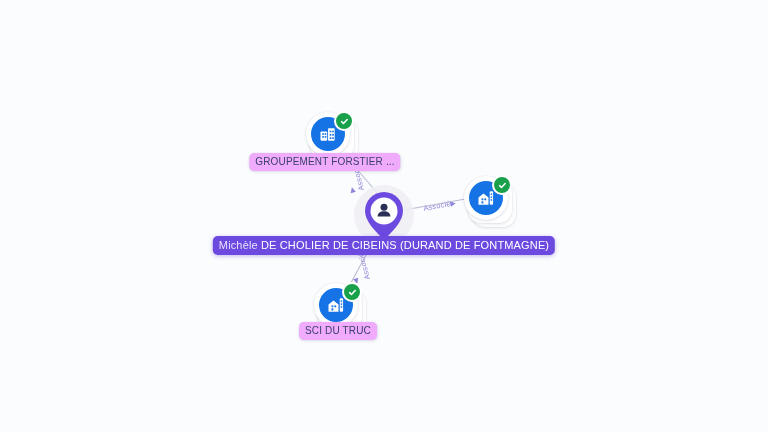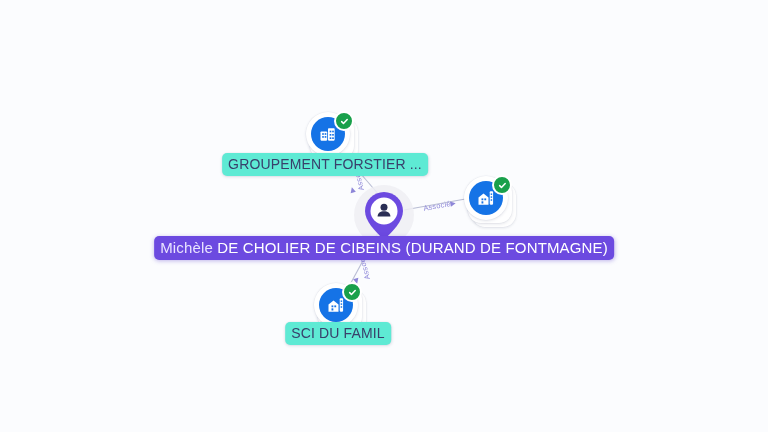--- a/index.html
+++ b/index.html
@@ -100,34 +100,34 @@
     top: -22px;
     width: 42px;
     height: 50px;
   }
   .pin svg { display: block; }
 
   
   .node-label {
     position: absolute;
     white-space: nowrap;
-    font-size: 14px;
+    font-size: 10px;
     letter-spacing: .15px;
     color: #39406b;
-    background: #5eead4;
+    background: #f0abfc;
     border-radius: 5px;
     padding: 3px 6px 3.5px 6px;
     box-shadow: 0 1px 3px rgba(40,50,90,0.14), 0 0 0 0.5px rgba(40,50,90,0.045);
     transform: translateX(-50%);
   }
   .node-label.selected {
     background: #6c4ae0;
     color: #ffffff;
     box-shadow: 0 1px 4px rgba(80,50,200,0.35);
-    font-size: 15px;
+    font-size: 11px;
   }
   .node-label.selected .first-name {
     color: #e9e3ff;
   }
 
   
   .edge-label {
     position: absolute;
     font-size: 7.4px;
     color: #8d86d8;
@@ -238,21 +238,21 @@
           </svg>
         </div>
         <div class="verified-badge">
           <svg width="9" height="9" viewBox="0 0 12 12">
             <path d="M2.2 6.2 L4.6 8.6 L9.6 3.3" stroke="#ffffff" stroke-width="2" fill="none" stroke-linecap="round" stroke-linejoin="round"></path>
           </svg>
         </div>
       </div>
     </div>
   </div>
-  <div class="node-label" style="left:338px; top:322px;">SCI DU FAMIL</div>
+  <div class="node-label" style="left:338px; top:322px;">SCI DU TRUC</div>
 
   <div class="node" style="left:384px; top:213px;">
     <div class="person-halo"></div>
     <div class="pin">
       <svg width="42" height="50" viewBox="0 0 42 50">
         <path d="M21 1 C10.5 1 2 9.5 2 20 C2 30 12 40.5 21 48.5 C30 40.5 40 30 40 20 C40 9.5 31.5 1 21 1 Z" fill="#6c4ae0"></path>
         <circle cx="21" cy="20" r="13.5" fill="#ffffff"></circle>
         <g fill="#2b2f55">
           <circle cx="21" cy="16.3" r="3.5"></circle>
           <path d="M14.6 25.6 C14.6 21.9 17.4 20.2 21 20.2 C24.6 20.2 27.4 21.9 27.4 25.6 Z"></path>

